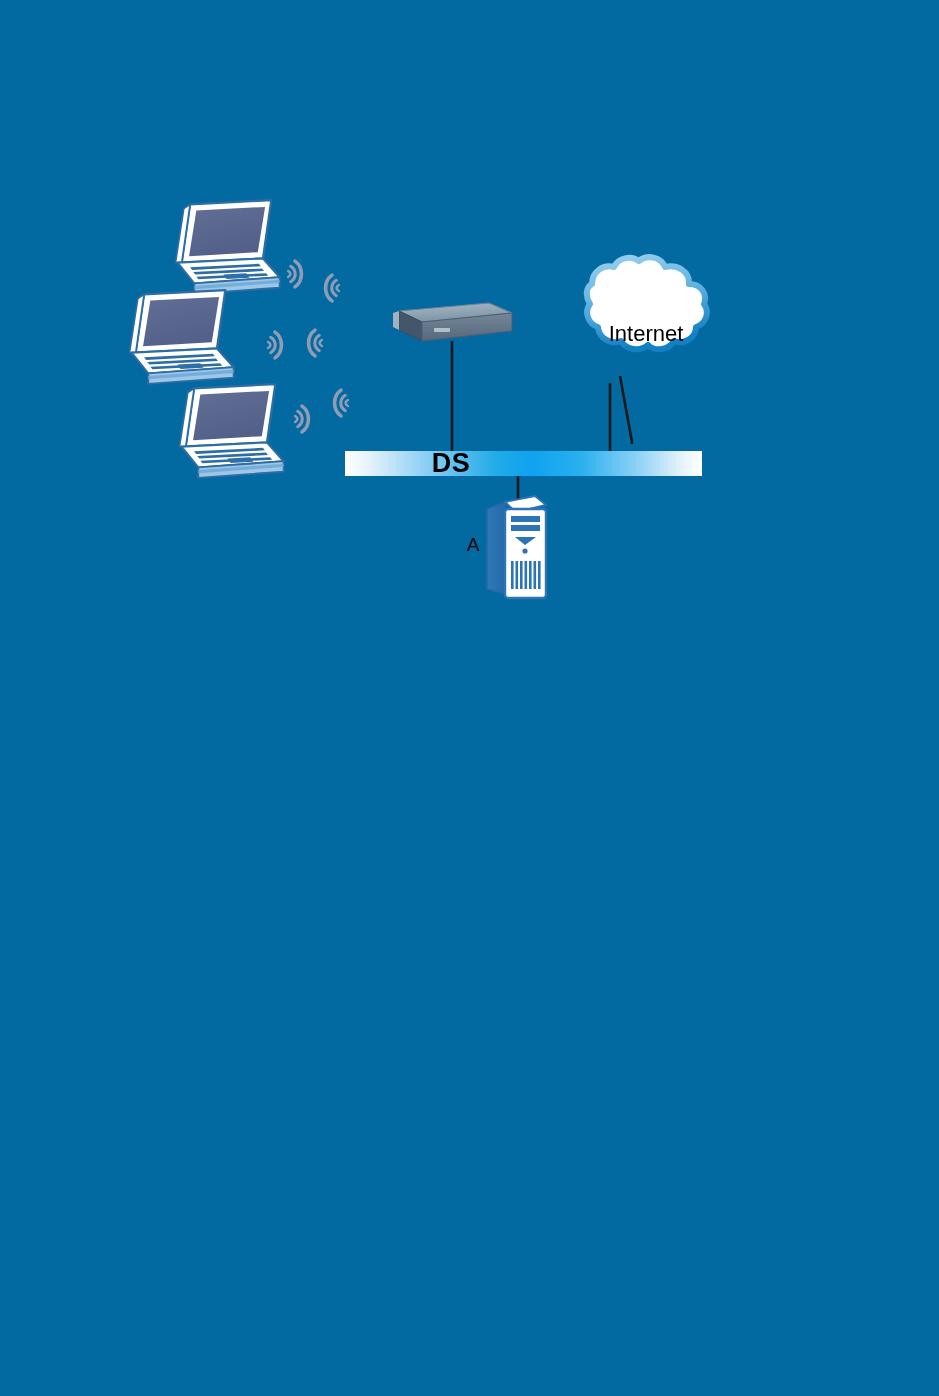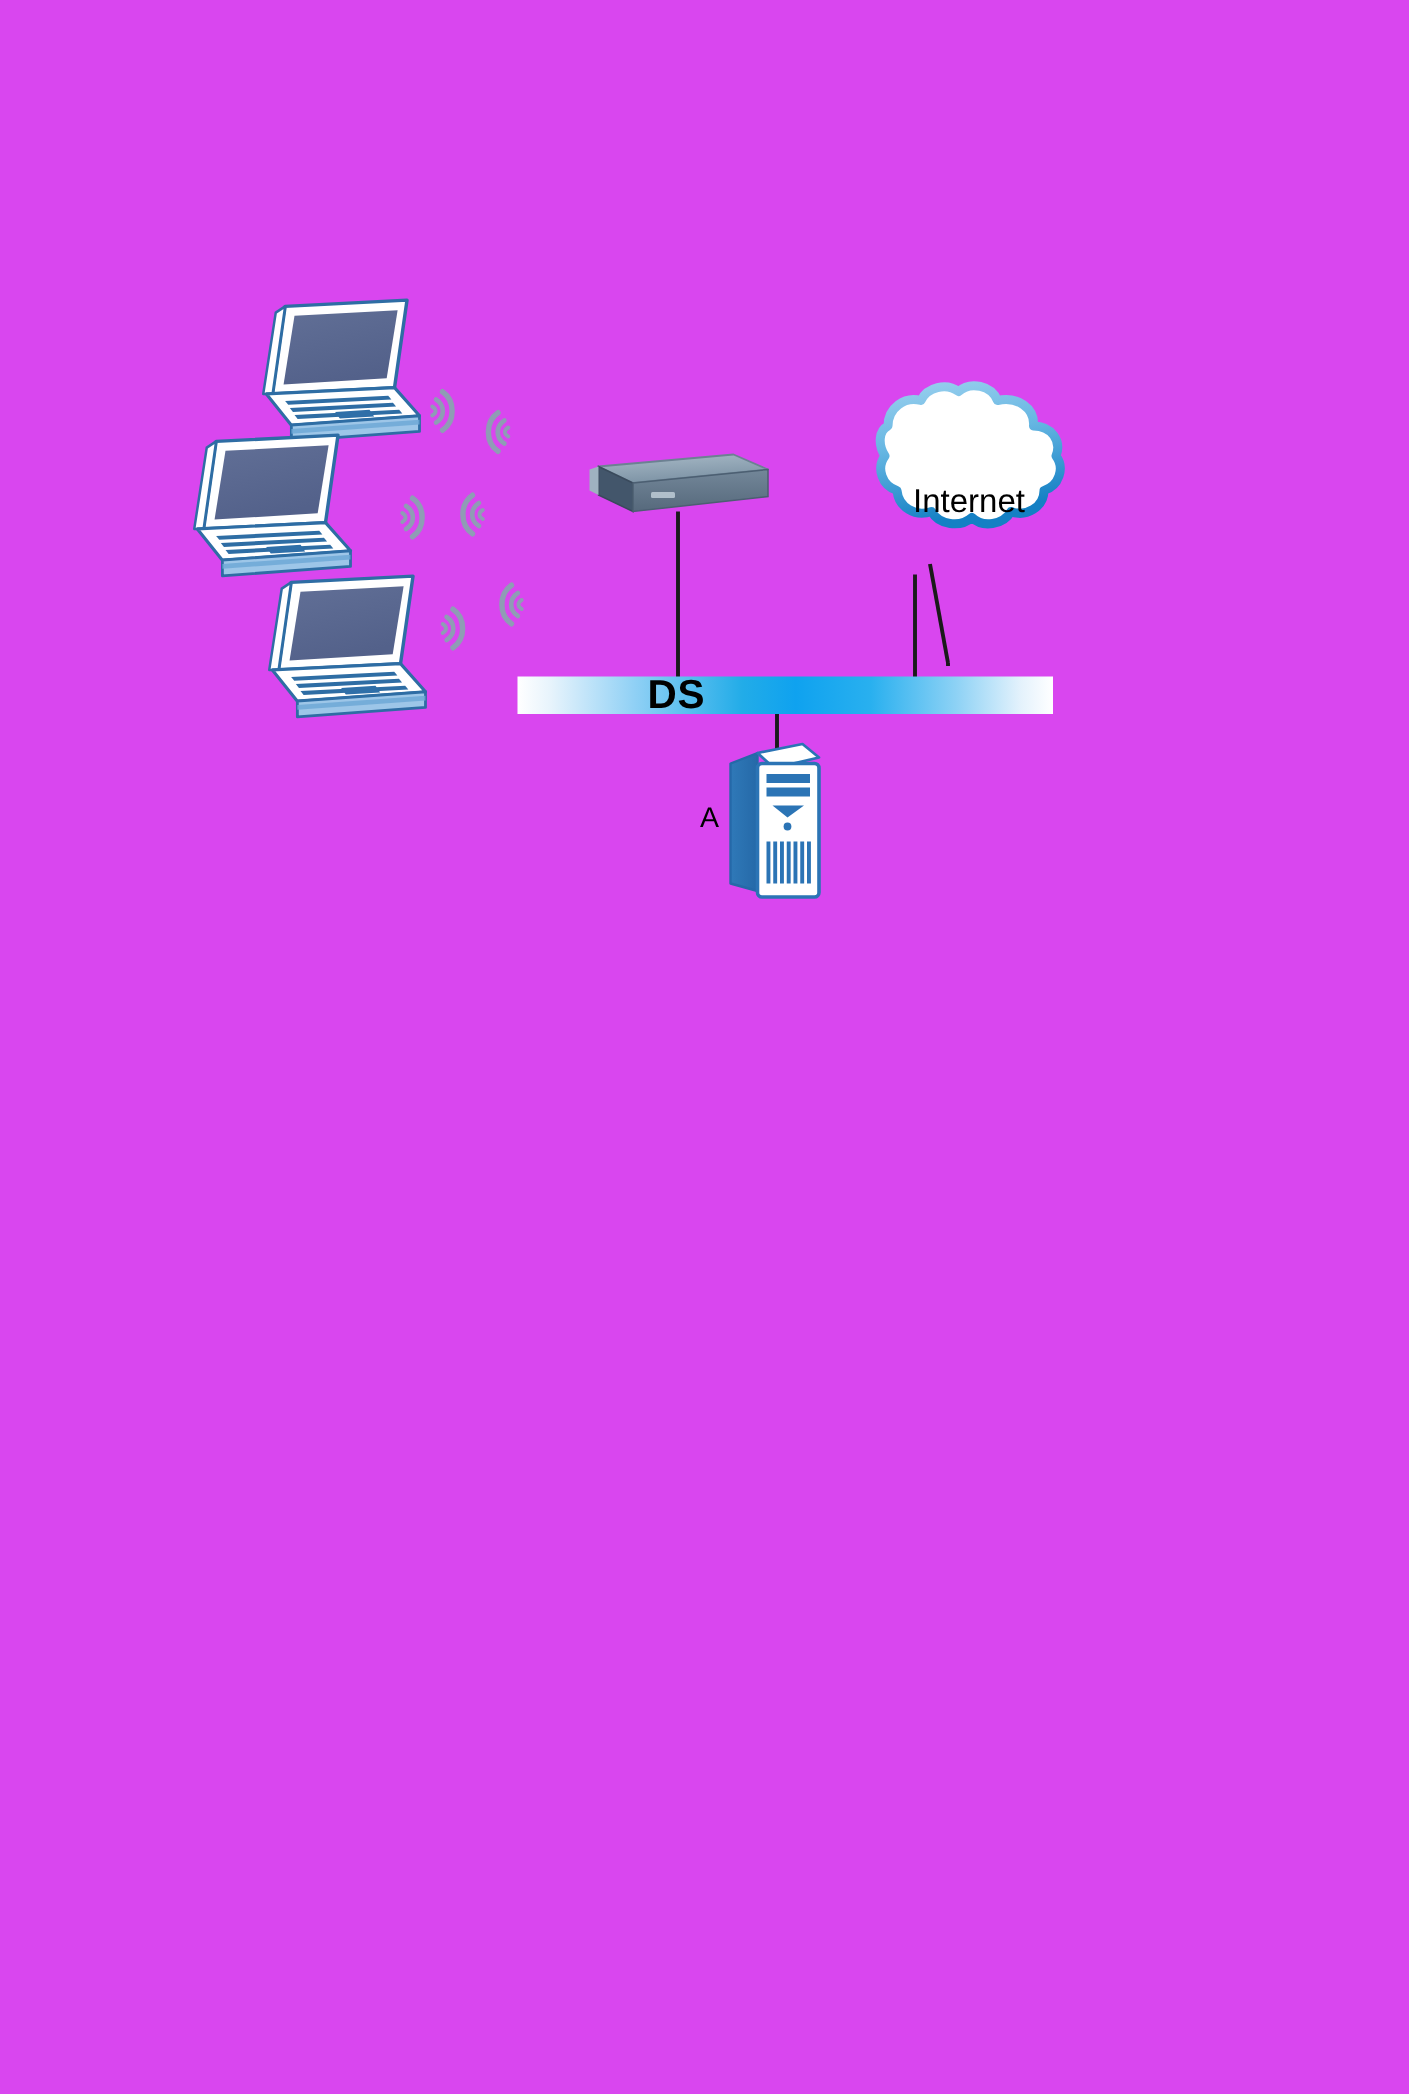--- a/index.html
+++ b/index.html
@@ -14,21 +14,21 @@
     position: relative;
     font-family: "Liberation Sans", sans-serif;
     overflow: hidden;
   }
   #diagram-canvas {
     position: absolute;
     left: 0;
     top: 0;
     width: 939px;
     height: 1396px;
-    background: #d946ef;
+    background: #0369a1;
   }
   #diagram-svg {
     position: absolute;
     left: 0;
     top: 0;
     display: block;
   }
   .dgm-label {
     font-family: "Liberation Sans", sans-serif;
     fill: #000000;

